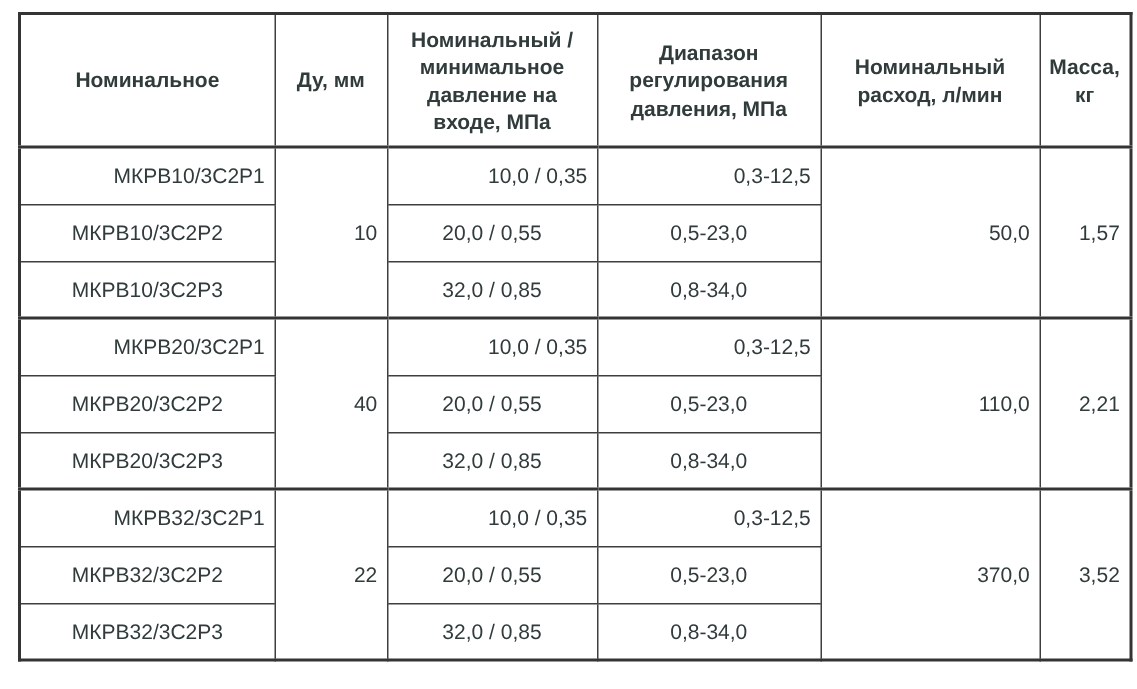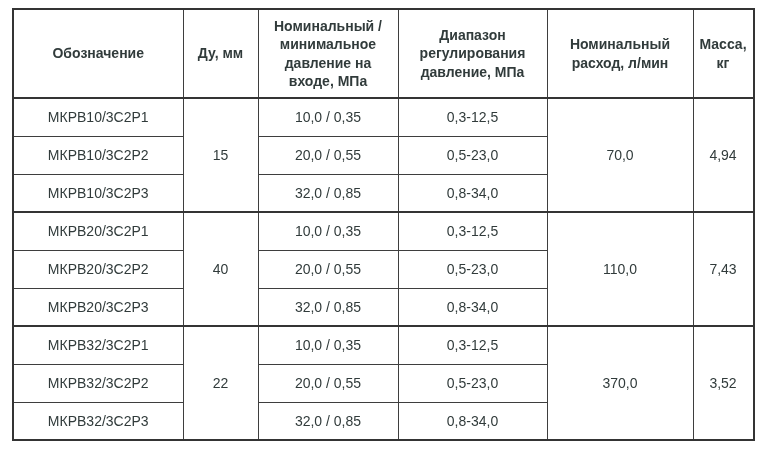--- a/index.html
+++ b/index.html
@@ -34,73 +34,74 @@
   table.spec thead th {
     font-weight: bold;
     border-bottom: 2px solid #343434;
     height: 83px;
   }
   table.spec tbody tr {
     height: 38px;
   }
   table.spec tbody tr.group-start td {
     border-top: 2px solid #343434;
+    text-align: right;
   }
 </style>
 </head>
 <body>
 
 <div class="table-wrap">
   <table class="spec">
     <colgroup>
       <col style="width:170px">
       <col style="width:75px">
       <col style="width:140px">
       <col style="width:149px">
       <col style="width:146px">
       <col style="width:55px">
     </colgroup>
     <thead>
       <tr>
-        <th>Обозначение</th>
+        <th>Номинальное</th>
         <th>Ду, мм</th>
         <th>Номинальный / минимальное давление на входе, МПа</th>
-        <th>Диапазон регулирования давление, МПа</th>
+        <th>Диапазон регулирования давления, МПа</th>
         <th>Номинальный расход, л/мин</th>
         <th>Масса, кг</th>
       </tr>
     </thead>
     <tbody>
 
       <tr class="group-start">
         <td>МКРВ10/3С2Р1</td>
-        <td rowspan="3">15</td>
+        <td rowspan="3">10</td>
         <td>10,0 / 0,35</td>
         <td>0,3-12,5</td>
-        <td rowspan="3">70,0</td>
-        <td rowspan="3">4,94</td>
+        <td rowspan="3">50,0</td>
+        <td rowspan="3">1,57</td>
       </tr>
       <tr>
         <td>МКРВ10/3С2Р2</td>
         <td>20,0 / 0,55</td>
         <td>0,5-23,0</td>
       </tr>
       <tr>
         <td>МКРВ10/3С2Р3</td>
         <td>32,0 / 0,85</td>
         <td>0,8-34,0</td>
       </tr>
 
       <tr class="group-start">
         <td>МКРВ20/3С2Р1</td>
         <td rowspan="3">40</td>
         <td>10,0 / 0,35</td>
         <td>0,3-12,5</td>
         <td rowspan="3">110,0</td>
-        <td rowspan="3">7,43</td>
+        <td rowspan="3">2,21</td>
       </tr>
       <tr>
         <td>МКРВ20/3С2Р2</td>
         <td>20,0 / 0,55</td>
         <td>0,5-23,0</td>
       </tr>
       <tr>
         <td>МКРВ20/3С2Р3</td>
         <td>32,0 / 0,85</td>
         <td>0,8-34,0</td>

